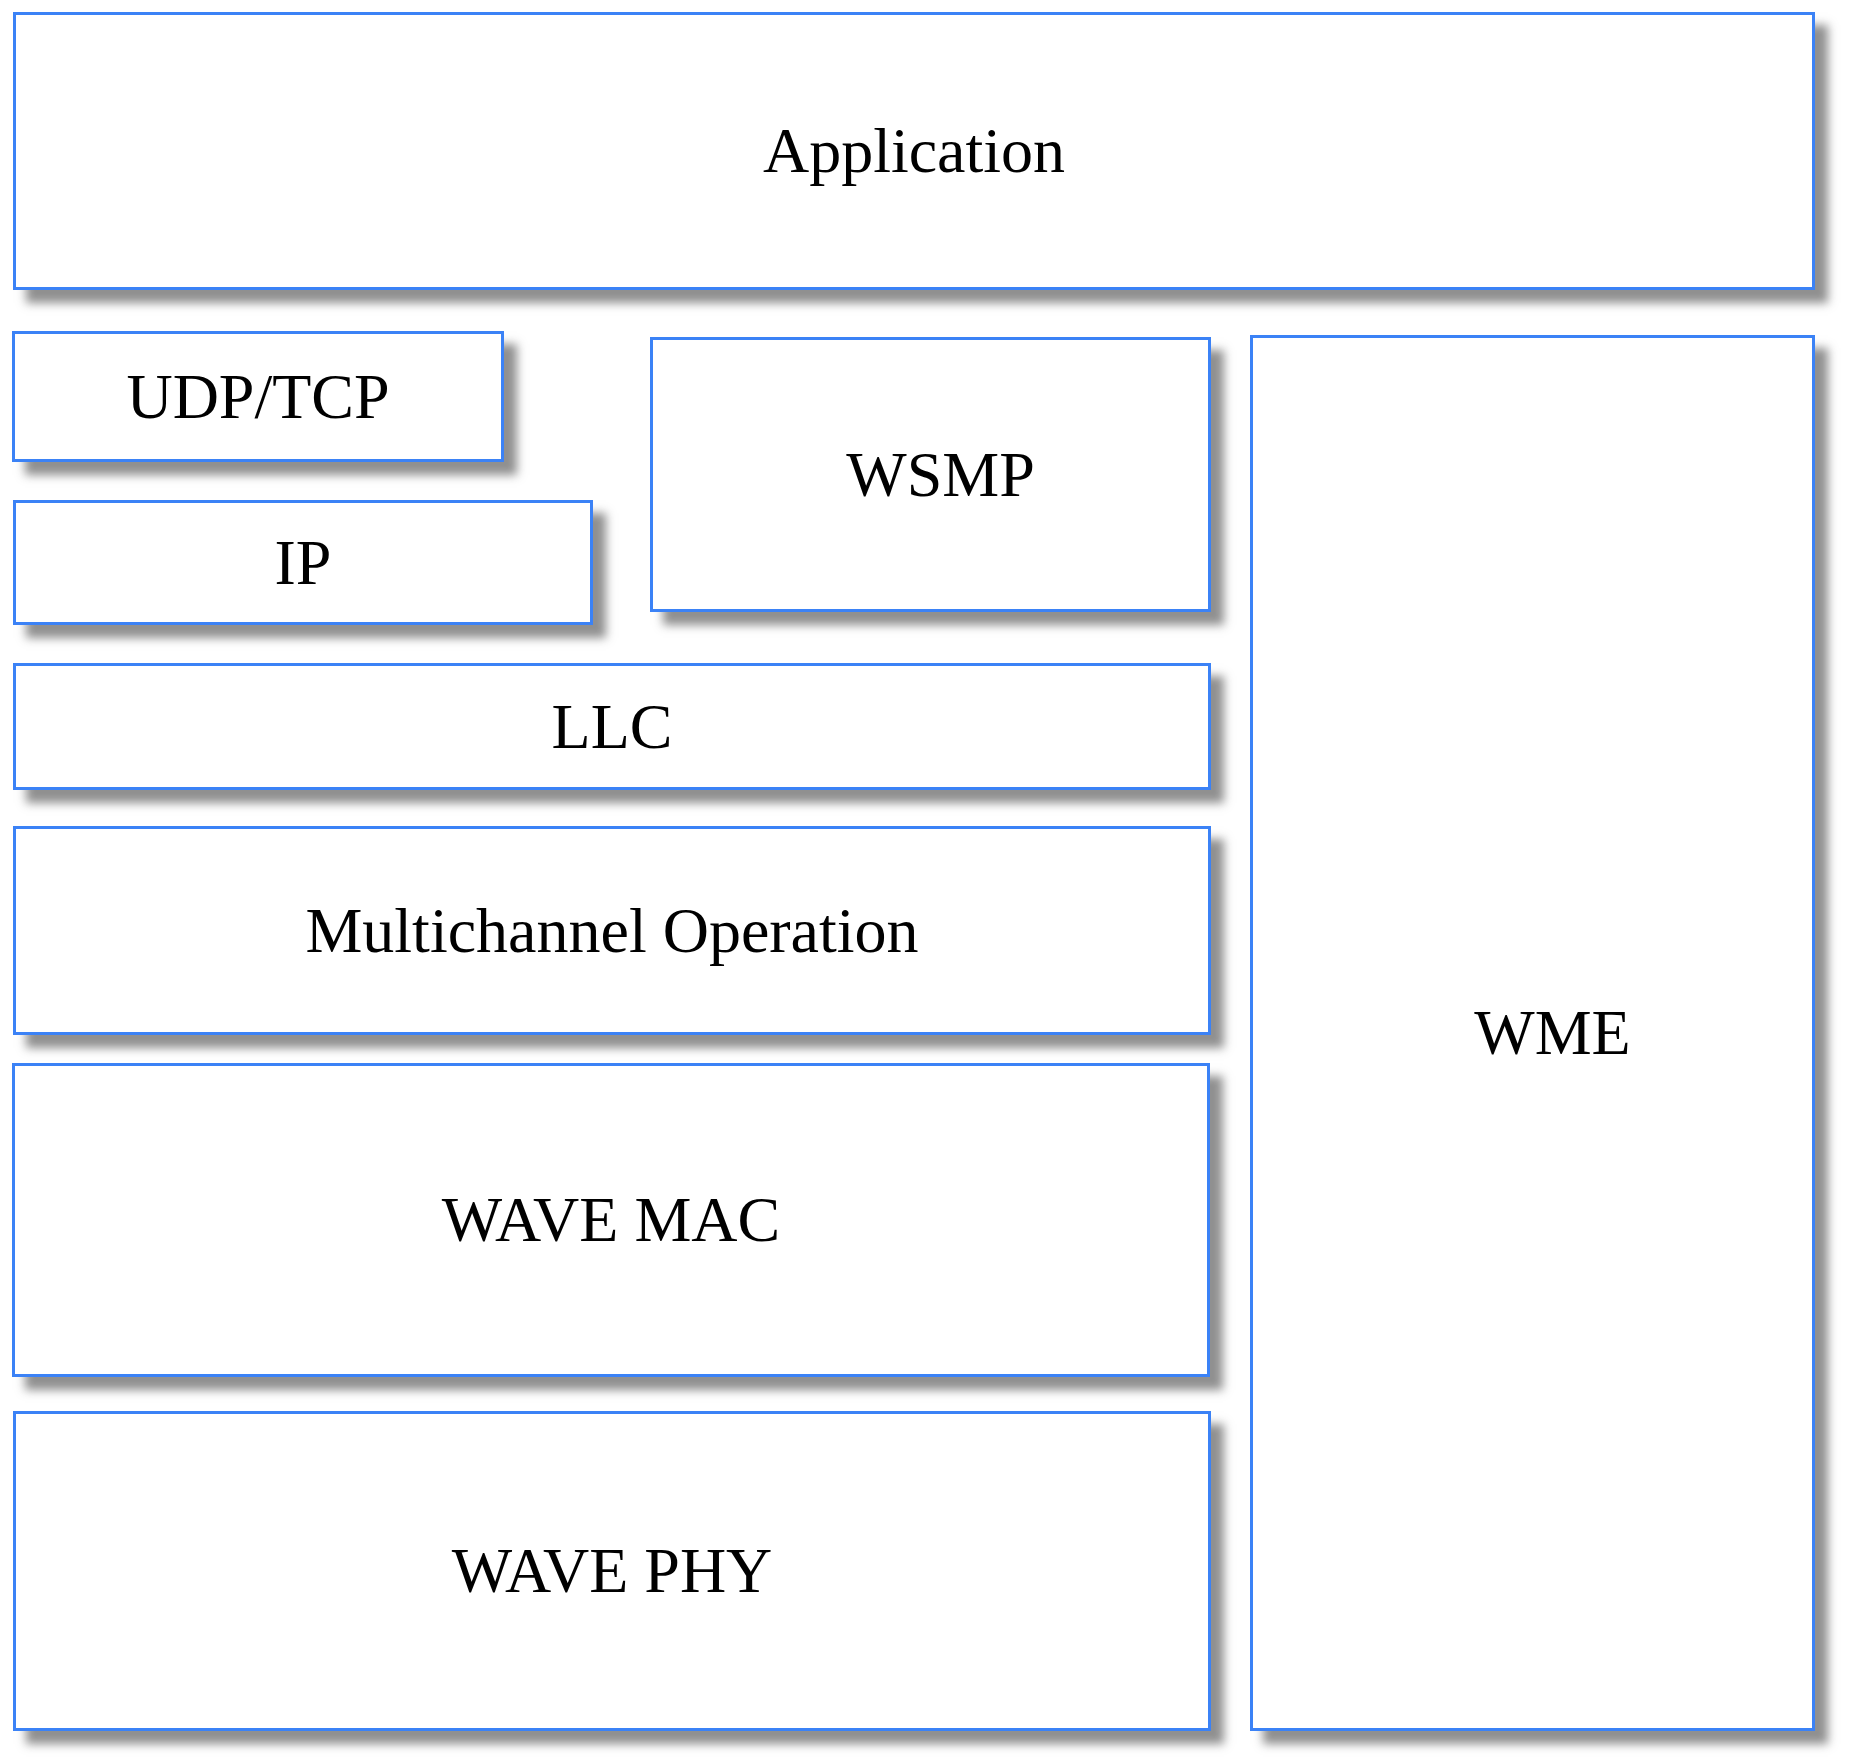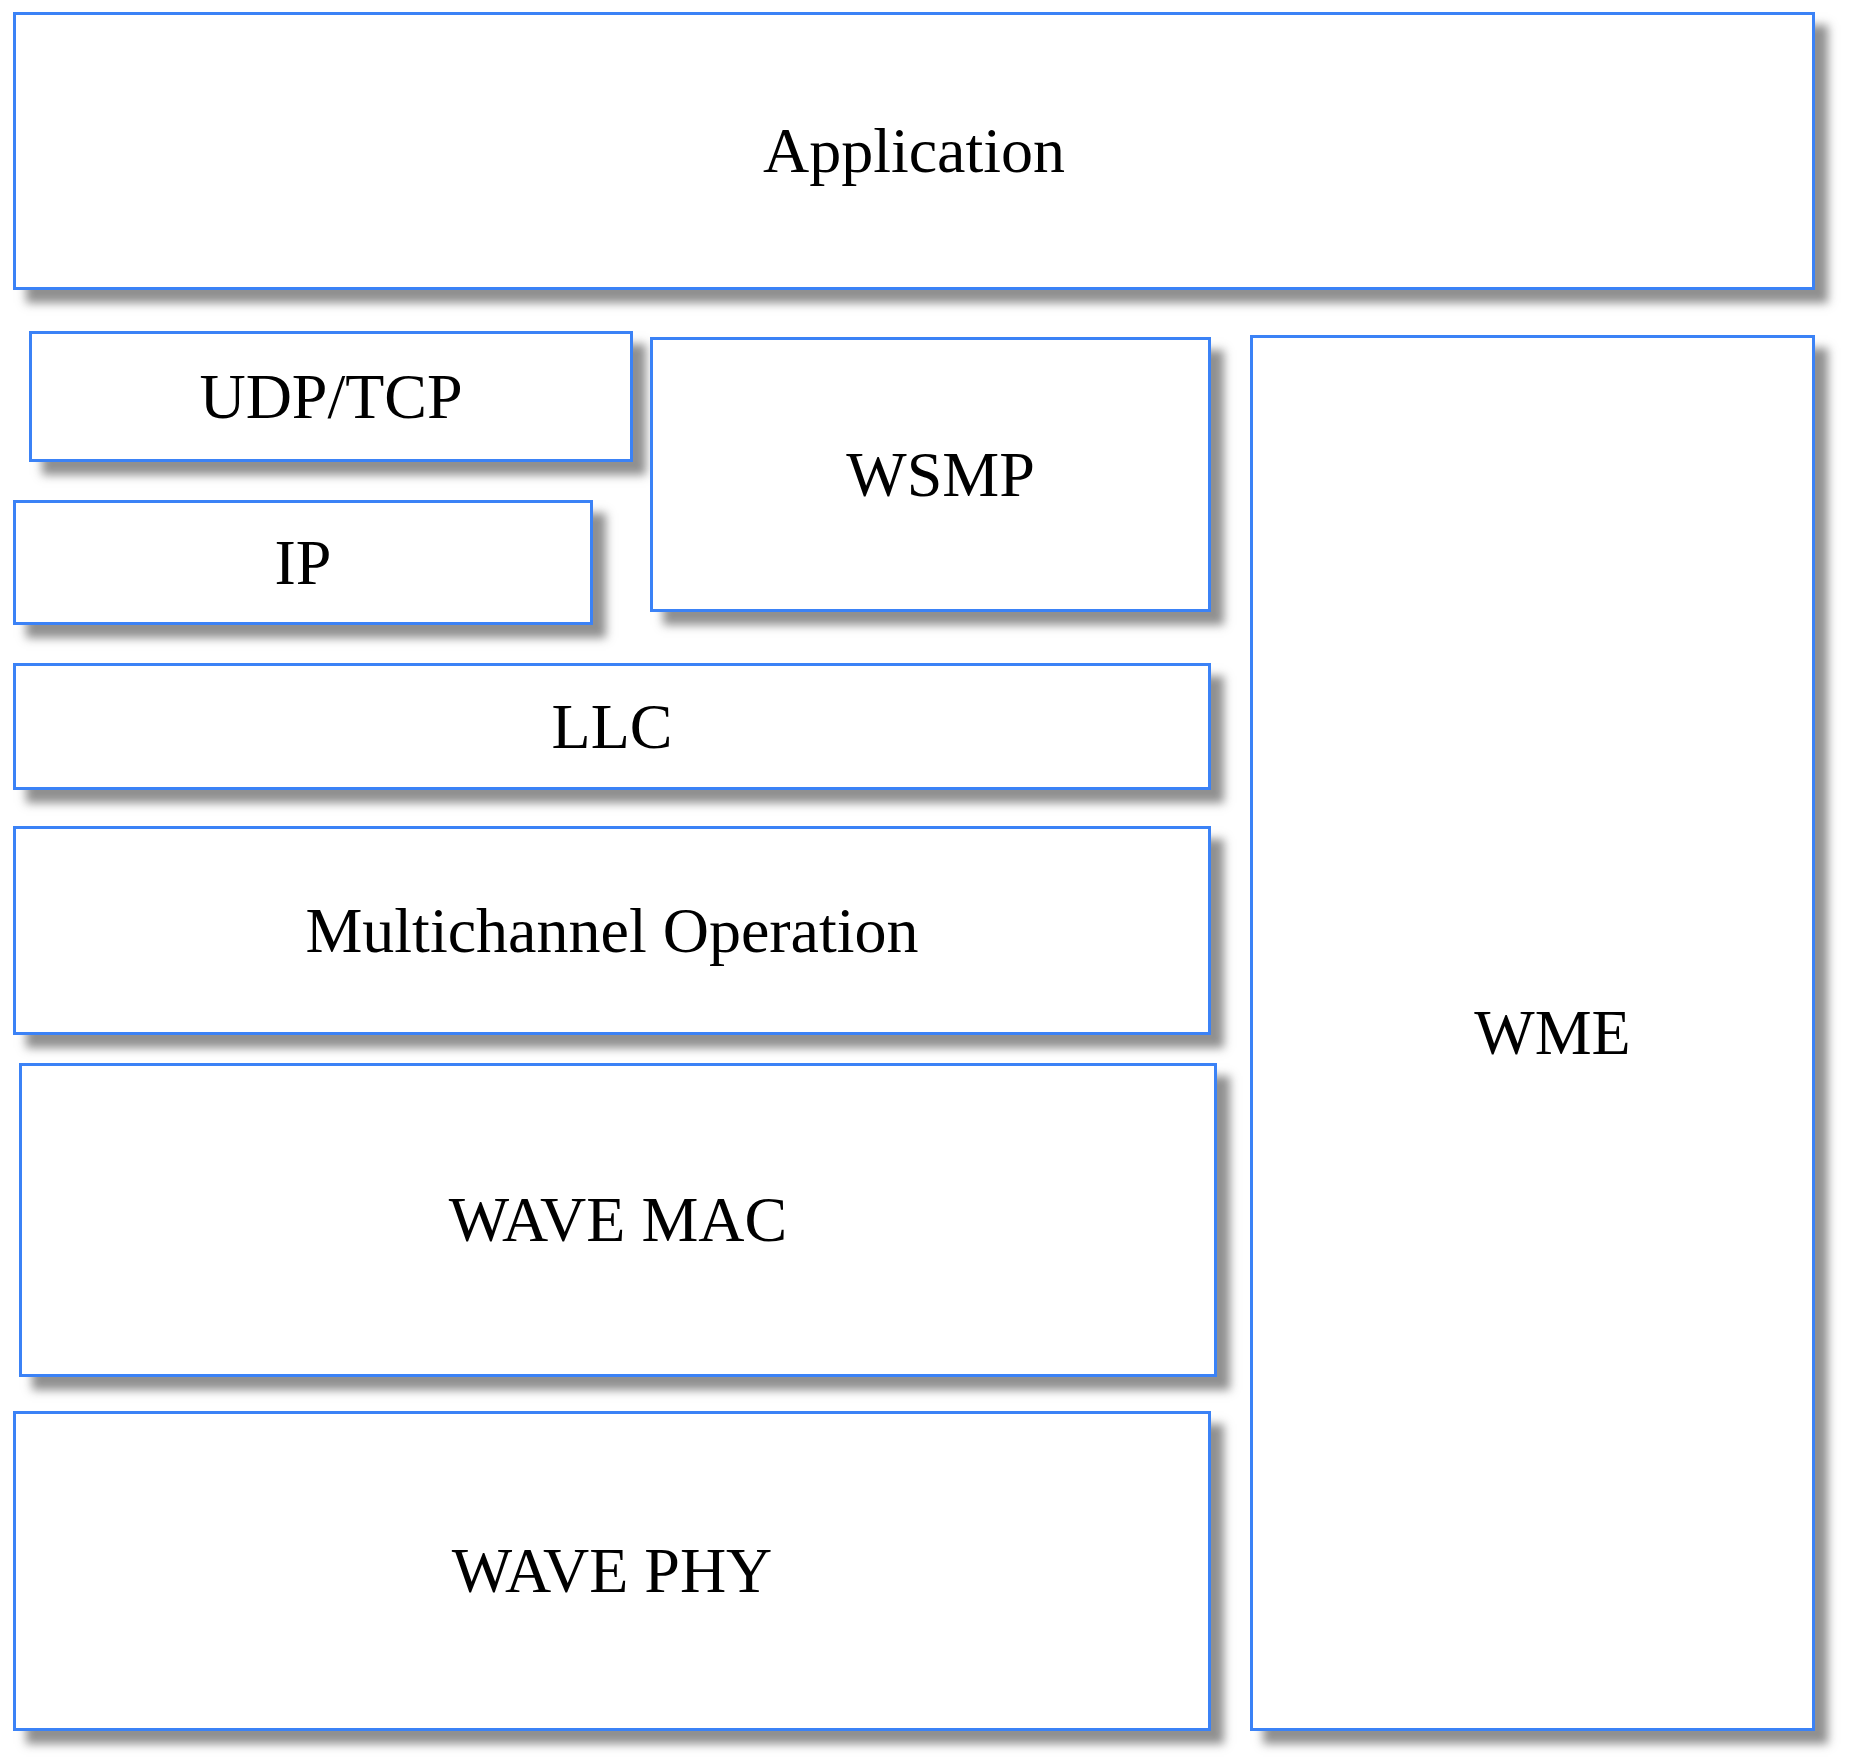--- a/index.html
+++ b/index.html
@@ -25,26 +25,26 @@
     align-items: center;
     justify-content: center;
     text-align: center;
     font-size: 64px;
     line-height: 1;
     color: #000000;
     white-space: nowrap;
   }
   
   .box-application   { left: 13px;   top: 12px;   width: 1802px; height: 278px;  }
-  .box-udp-tcp       { left: 29px;   top: 331px;  width: 604px;  height: 131px;  }
+  .box-udp-tcp       { left: 12px;   top: 331px;  width: 492px;  height: 131px;  }
   .box-ip            { left: 13px;   top: 500px;  width: 580px;  height: 125px;  }
   .box-wsmp          { left: 650px;  top: 337px;  width: 561px;  height: 275px; padding-left: 20px;  }
   .box-llc           { left: 13px;   top: 663px;  width: 1198px; height: 127px;  }
   .box-multichannel  { left: 13px;   top: 826px;  width: 1198px; height: 209px;  }
-  .box-wave-mac      { left: 19px;   top: 1063px; width: 1198px; height: 314px;  }
+  .box-wave-mac      { left: 12px;   top: 1063px; width: 1198px; height: 314px;  }
   .box-wave-phy      { left: 13px;   top: 1411px; width: 1198px; height: 320px;  }
   .box-wme           { left: 1250px; top: 335px;  width: 565px;  height: 1396px; padding-left: 40px; }
 </style>
 </head>
 <body>
 
 <div class="canvas">
 
   <div class="box box-application">
     <span>Application</span>

